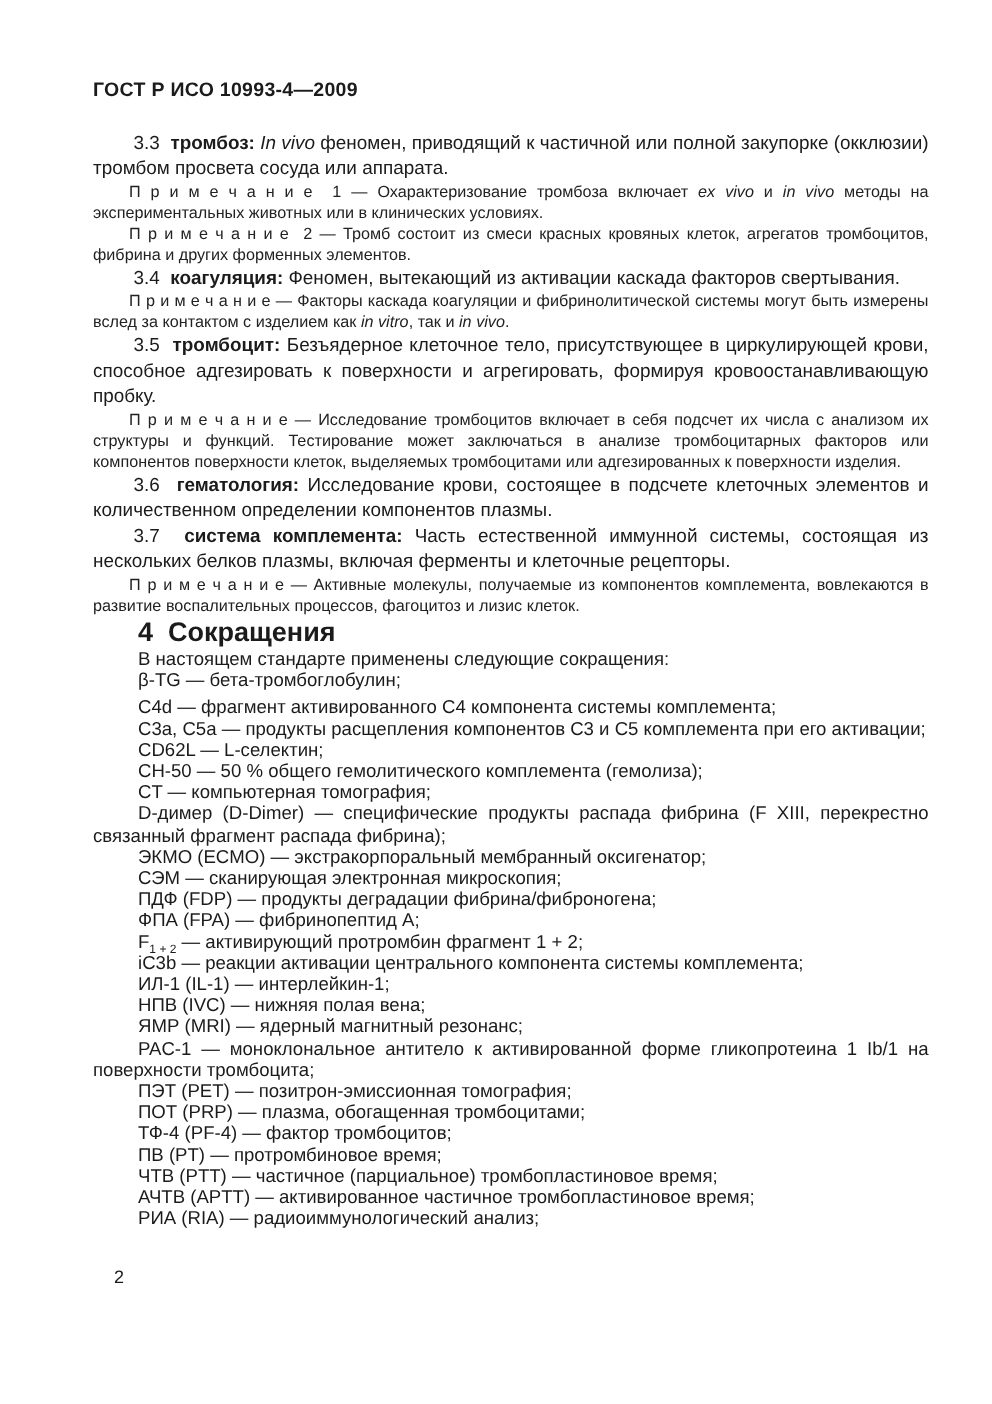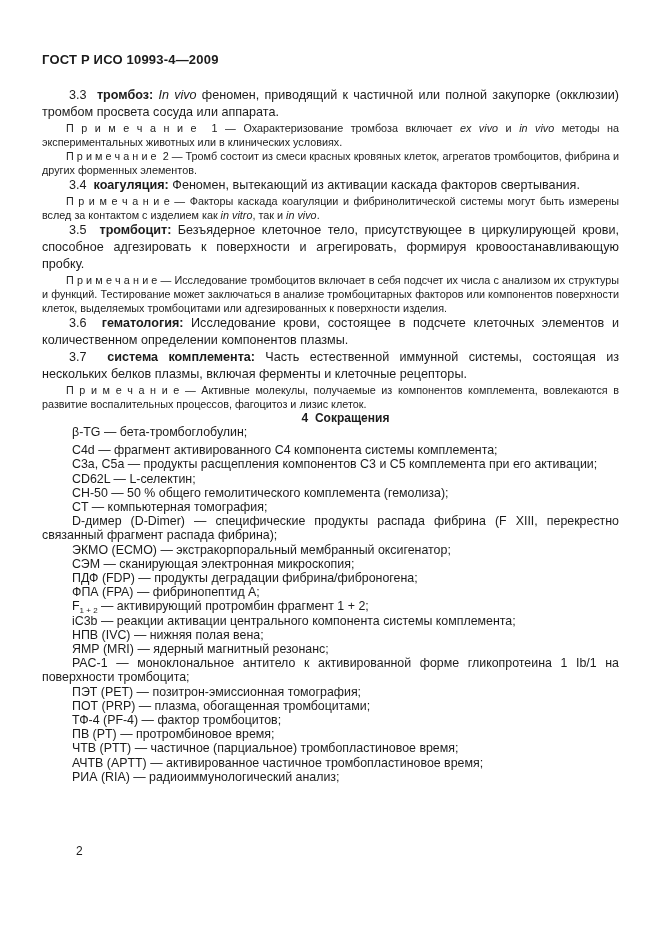--- a/index.html
+++ b/index.html
@@ -9,21 +9,21 @@
     overflow: hidden;
   }
   body {
     font-family: "Liberation Sans", sans-serif;
     color: #1b1b1b;
     position: relative;
   }
   .page {
     position: absolute; inset: 0;
     box-sizing: border-box;
-    padding: 52px 42px 0 42px;
+    padding: 52px 42px 0 62px;
     background: #ffffff;
   }
   .doc-header {
     font-size: 13px;
     font-weight: bold;
     letter-spacing: 0.2px;
     margin: 0 0 20px 0;
   }
   p.blk { margin: 0; }
   .para {
@@ -36,26 +36,25 @@
   .para.tight { margin-top: 0; }
   .note {
     font-size: 10.8px;
     line-height: 14px;
     text-align: justify;
     text-indent: 24px;
     margin-top: 6px;
     color: #222222;
   }
   .heading {
-    font-size: 12px;
+    font-size: 18px;
     font-weight: bold;
     text-indent: 30px;
     margin-top: 14px;
     margin-bottom: 9px;
-    text-align: center;
   }
   .abbr {
     font-size: 12.4px;
     line-height: 14.2px;
     text-align: justify;
     text-indent: 30px;
   }
   .abbr.gap { margin-top: 4px; }
   .bold { font-weight: bold; }
   .italic { font-style: italic; }
@@ -78,33 +77,35 @@
       <p class="blk note"><span>П р и м е ч а н и е&nbsp; 1 — Охарактеризование тромбоза включает </span><span class="italic">ex vivo</span><span> и </span><span class="italic">in vivo</span><span> методы на экспериментальных животных или в клинических условиях.</span></p>
       <p class="blk note"><span>П р и м е ч а н и е&nbsp; 2 — Тромб состоит из смеси красных кровяных клеток, агрегатов тромбоцитов, фибрина и других форменных элементов.</span></p>
       <p class="blk para"><span>3.4&nbsp; </span><span class="bold">коагуляция: </span><span>Феномен, вытекающий из активации каскада факторов свертывания.</span></p>
       <p class="blk note"><span>П р и м е ч а н и е — Факторы каскада коагуляции и фибринолитической системы могут быть измерены вслед за контактом с изделием как </span><span class="italic">in vitro</span><span>, так и </span><span class="italic">in vivo</span><span>.</span></p>
       <p class="blk para"><span>3.5&nbsp; </span><span class="bold">тромбоцит: </span><span>Безъядерное клеточное тело, присутствующее в циркулирующей крови, способное адгезировать к поверхности и агрегировать, формируя кровоостанавливающую пробку.</span></p>
       <p class="blk note"><span>П р и м е ч а н и е — Исследование тромбоцитов включает в себя подсчет их числа с анализом их структуры и функций. Тестирование может заключаться в анализе тромбоцитарных факторов или компонентов поверхности клеток, выделяемых тромбоцитами или адгезированных к поверхности изделия.</span></p>
       <p class="blk para"><span>3.6&nbsp; </span><span class="bold">гематология: </span><span>Исследование крови, состоящее в подсчете клеточных элементов и количественном определении компонентов плазмы.</span></p>
       <p class="blk para tight"><span>3.7&nbsp; </span><span class="bold">система комплемента: </span><span>Часть естественной иммунной системы, состоящая из нескольких белков плазмы, включая ферменты и клеточные рецепторы.</span></p>
       <p class="blk note"><span>П р и м е ч а н и е — Активные молекулы, получаемые из компонентов комплемента, вовлекаются в развитие воспалительных процессов, фагоцитоз и лизис клеток.</span></p>
       <p class="blk heading"><span>4&nbsp; Сокращения</span></p>
+      <p class="blk abbr"><span>В настоящем стандарте применены следующие сокращения:</span></p>
       <p class="blk abbr"><span>β-TG — бета-тромбоглобулин;</span></p>
       <p class="blk abbr gap"><span>C4d — фрагмент активированного C4 компонента системы комплемента;</span></p>
       <p class="blk abbr"><span>C3a, C5a — продукты расщепления компонентов C3 и C5 комплемента при его активации;</span></p>
       <p class="blk abbr"><span>CD62L — L-селектин;</span></p>
       <p class="blk abbr"><span>CH-50 — 50 % общего гемолитического комплемента (гемолиза);</span></p>
       <p class="blk abbr"><span>CT — компьютерная томография;</span></p>
       <p class="blk abbr"><span>D-димер (D-Dimer) — специфические продукты распада фибрина (F XIII, перекрестно связанный фрагмент распада фибрина);</span></p>
       <p class="blk abbr"><span>ЭКМО (ECMO) — экстракорпоральный мембранный оксигенатор;</span></p>
       <p class="blk abbr"><span>СЭМ — сканирующая электронная микроскопия;</span></p>
       <p class="blk abbr"><span>ПДФ (FDP) — продукты деградации фибрина/фиброногена;</span></p>
       <p class="blk abbr"><span>ФПА (FPA) — фибринопептид A;</span></p>
       <p class="blk abbr"><span>F</span><sub>1 + 2</sub><span> — активирующий протромбин фрагмент 1 + 2;</span></p>
       <p class="blk abbr"><span>iC3b — реакции активации центрального компонента системы комплемента;</span></p>
+      <p class="blk abbr"><span>ИЛ-1 (IL-1) — интерлейкин-1;</span></p>
       <p class="blk abbr"><span>НПВ (IVC) — нижняя полая вена;</span></p>
       <p class="blk abbr"><span>ЯМР (MRI) — ядерный магнитный резонанс;</span></p>
       <p class="blk abbr"><span>PAC-1 — моноклональное антитело к активированной форме гликопротеина 1 Ib/1 на поверхности тромбоцита;</span></p>
       <p class="blk abbr"><span>ПЭТ (PET) — позитрон-эмиссионная томография;</span></p>
       <p class="blk abbr"><span>ПОТ (PRP) — плазма, обогащенная тромбоцитами;</span></p>
       <p class="blk abbr"><span>ТФ-4 (PF-4) — фактор тромбоцитов;</span></p>
       <p class="blk abbr"><span>ПВ (PT) — протромбиновое время;</span></p>
       <p class="blk abbr"><span>ЧТВ (PTT) — частичное (парциальное) тромбопластиновое время;</span></p>
       <p class="blk abbr"><span>АЧТВ (APTT) — активированное частичное тромбопластиновое время;</span></p>
       <p class="blk abbr"><span>РИА (RIA) — радиоиммунологический анализ;</span></p>

